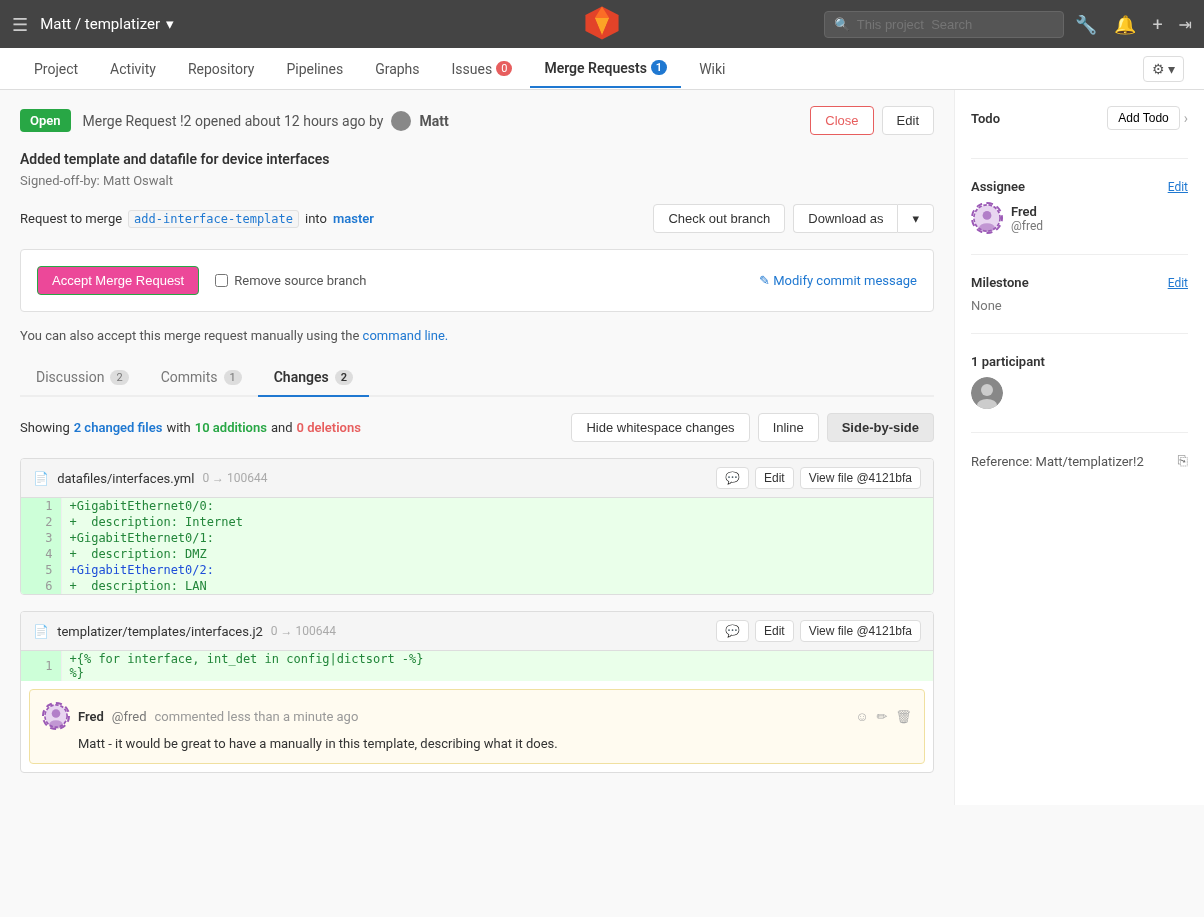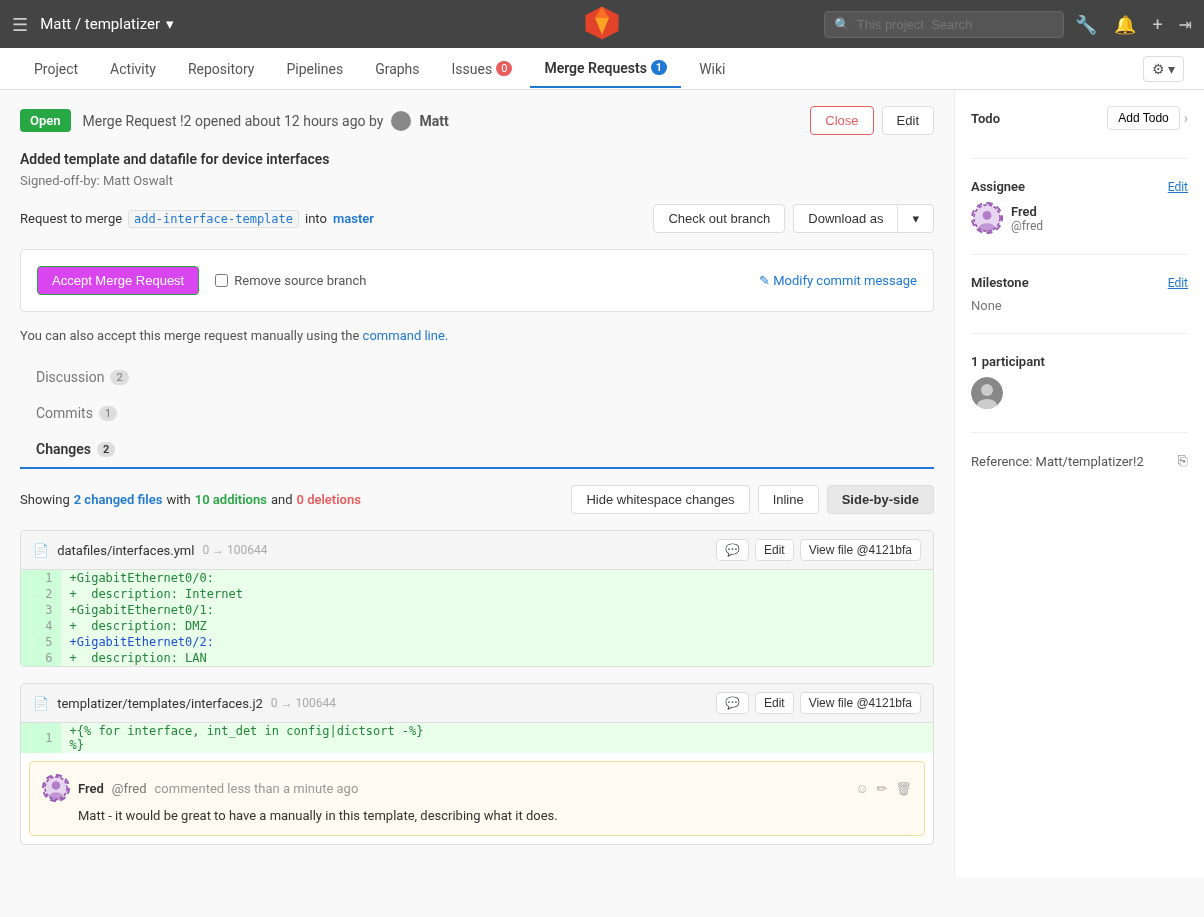--- a/index.html
+++ b/index.html
@@ -46,30 +46,30 @@
     .merge-info-left .branch-target { color: #1f78d1; font-weight: 600; }
     .merge-info-right { display: flex; gap: 8px; }
     .btn-group { display: flex; gap: 0; }
     .btn-group .btn { border-radius: 0; border-right: none; }
     .btn-group .btn:first-child { border-radius: 4px 0 0 4px; text-align: center; }
     .btn-group .btn:last-child { border-radius: 0 4px 4px 0; border-right: 1px solid #ddd; }
 
     
     .accept-box { background: #fff; border: 1px solid #e0e0e0; border-radius: 4px; padding: 16px; margin-bottom: 16px; display: flex; align-items: center; justify-content: space-between; }
     .accept-box-left { display: flex; align-items: center; gap: 16px; }
-    .btn-green { background: #d946ef; color: #fff; border-color: #28a745; }
+    .btn-green { background: #ec4899; color: #fff; border-color: #28a745; }
     .checkbox-label { display: flex; align-items: center; gap: 6px; font-size: 13px; color: #555; cursor: pointer; }
     .modify-commit { font-size: 13px; color: #1f78d1; cursor: pointer; }
 
     
     .cmd-line-text { font-size: 13px; color: #555; margin-bottom: 16px; }
     .cmd-line-text a { color: #1f78d1; text-decoration: none; }
 
     
-    .tabs { display: flex; border-bottom: 2px solid #eee; margin-bottom: 16px; flex-direction: column; }
+    .tabs { display: flex; border-bottom: 2px solid #eee; margin-bottom: 16px; }
     .tab { padding: 10px 16px; font-size: 14px; color: #777; cursor: pointer; display: flex; align-items: center; gap: 6px; }
     .tab.active { color: #333; border-bottom: 2px solid #1f78d1; font-weight: 600; margin-bottom: -2px; }
     .tab-count { background: #ddd; border-radius: 10px; font-size: 11px; padding: 1px 6px; }
 
     
     .diff-stats { font-size: 13px; margin-bottom: 16px; display: flex; align-items: center; justify-content: space-between; }
     .diff-stats-left { display: flex; align-items: center; gap: 4px; }
     .changed { color: #1f78d1; font-weight: 600; }
     .additions { color: #28a745; font-weight: 600; }
     .deletions { color: #e75e5e; font-weight: 600; }

